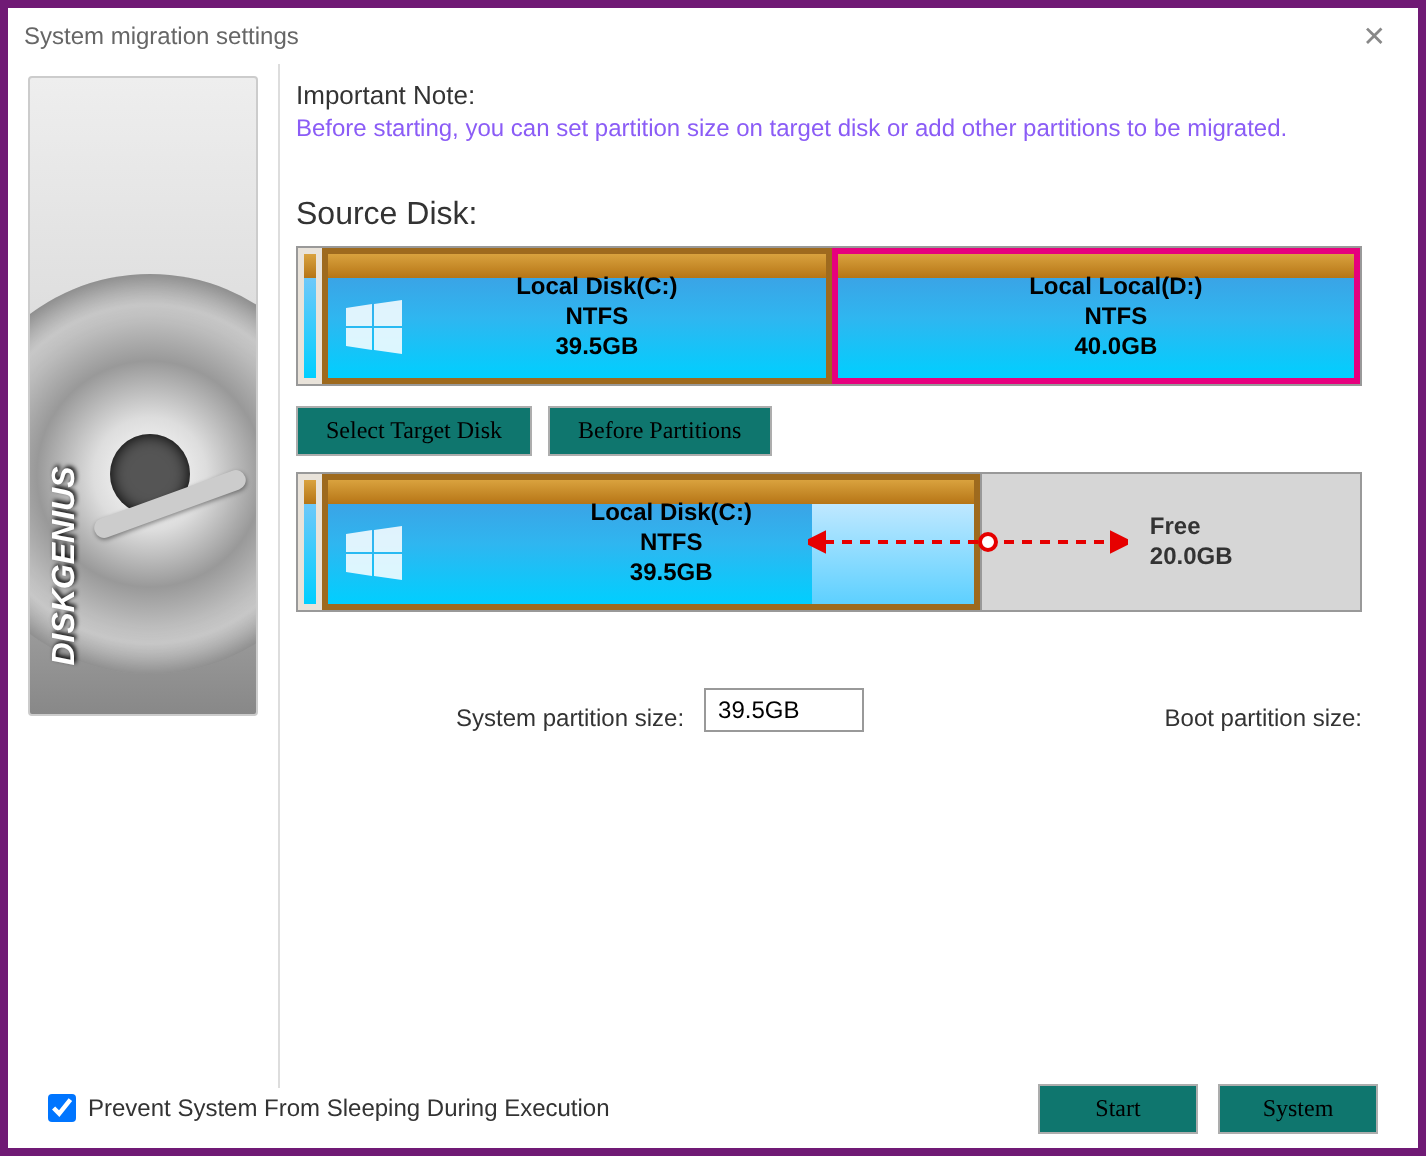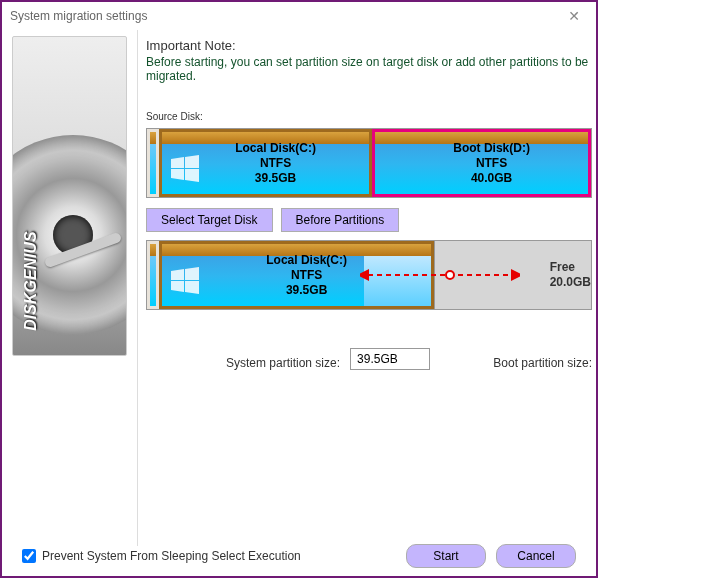--- a/index.html
+++ b/index.html
@@ -1,56 +1,56 @@
 <!DOCTYPE html>
 <html><head>
 <meta charset="utf-8">
 <style>
 * { box-sizing: border-box; margin: 0; padding: 0; }
 body { font-family: "Segoe UI", Tahoma, sans-serif; font-size: 12px; color: #333; background: #fff; }
-.window { width: 598px; height: 578px; border: 2px solid #701a75; position: relative; background: #fff; }
+.window { width: 713px; height: 578px; border: 4px solid #701a75; position: relative; background: #fff; }
 .titlebar { height: 28px; display: flex; align-items: center; padding: 0 8px; color: #666; font-size: 12px; }
 .titlebar-spacer { flex: 1; }
 .close-x { font-size: 14px; color: #888; font-weight: 300; padding: 0 8px; cursor: default; }
 .content { display: flex; height: calc(100% - 58px); }
 .sidebar { width: 135px; padding: 6px 6px 6px 10px; }
 .drive-image { width: 115px; height: 320px; background: linear-gradient(180deg, #eee 0%, #ddd 40%, #888 100%); border: 1px solid #ccc; border-radius: 2px; position: relative; overflow: hidden; }
 .platter { position: absolute; left: -40px; bottom: 20px; width: 200px; height: 200px; border-radius: 50%; background: radial-gradient(circle at 50% 50%, #fff 0%, #ddd 20%, #999 40%, #ccc 60%, #777 100%); box-shadow: inset 0 0 20px rgba(0,0,0,0.4); }
 .platter::after { content:""; position:absolute; left:50%; top:50%; width:40px; height:40px; margin:-20px 0 0 -20px; border-radius:50%; background:#555; box-shadow: inset 0 0 8px #000; }
 .arm { position:absolute; left:30px; bottom:100px; width:80px; height:10px; background:#ccc; transform:rotate(-20deg); border-radius:5px; box-shadow:0 1px 2px rgba(0,0,0,0.4); }
 .brand { position:absolute; left:50%; bottom:10px; transform:translateX(-50%) rotate(-90deg); transform-origin:center; color:#fff; font-weight:bold; font-style:italic; font-size:16px; white-space:nowrap; text-shadow:1px 1px 2px #000; left:18px; bottom:65px; }
-.main { flex: 1; padding: 8px 4px 8px 8px; border-left: 1px solid #ddd; }
+.main { flex: 1; padding: 8px 28px 8px 8px; border-left: 1px solid #ddd; }
 .note-title { font-size: 13px; margin-bottom: 2px; }
-.note-body { font-size: 12px; color: #14532d; margin-bottom: 28px; }
-.row-label { display: flex; align-items: center; margin-bottom: 6px; font-size: 10px; }
+.note-body { font-size: 12px; color: #8b5cf6; margin-bottom: 28px; }
+.row-label { display: flex; align-items: center; margin-bottom: 6px; font-size: 16px; }
 .row-label .lbl { width: 130px; }
 .diskbar { display:flex; height: 70px; border:1px solid #999; margin-bottom:10px; background:#e9e3da; }
 .partseg { position:relative; border:3px solid transparent; display:flex; align-items:center; justify-content:center; text-align:center; font-size:12px; font-weight:bold; color:#000; }
 .topband { position:absolute; top:0; left:0; right:0; height:12px; background: linear-gradient(180deg, #d9a23e 0%, #b67516 100%); }
 .bluefill { position:absolute; top:12px; left:0; right:0; bottom:0; background: linear-gradient(180deg, #3aa4e6 0%, #2fb6f0 40%, #00cfff 100%); }
 .sliver { flex:0 0 12px; }
 .sliver .topband { background: linear-gradient(180deg,#d9a23e,#b67516); }
 .sliver .bluefill { background: linear-gradient(180deg,#6ec8f9,#00cfff); }
 .seg-content { position:relative; z-index:2; line-height:1.25;margin-left:20px; }
 .winflag { position:absolute; left:4px; top:14px; bottom:2px; width:38px; display:flex; align-items:center; justify-content:center; z-index:3; }
 .winflag svg { width:32px; height:32px; }
 .selected { border:3px solid #e6007e; }
 .free-seg { background:#d6d6d6; border-left:1px solid #999; position:relative; display:flex; align-items:center; justify-content:center; }
 .free-seg .seg-content { font-weight:bold; }
 .mgmt-row { display:flex; align-items:center; margin-bottom:8px; gap:8px; }
-.btn { background:#c4b5fd; border:1px solid #adadad; padding:4px 14px; font-size:12px; font-family:Liberation Sans, sans-serif; cursor:default; min-width:90px; }
+.btn { background:#0f766e; border:1px solid #adadad; padding:4px 14px; font-size:12px; font-family:Liberation Serif, serif; cursor:default; min-width:90px; }
 .target-label { flex:1; font-size:12px; }
 .arrow { position:absolute; top:50%; transform:translateY(-50%); z-index:5; }
 .size-row { display:flex; align-items:flex-end; gap:10px; margin-top:38px; }
 .size-row .spacer { flex:1; }
 .size-lbl { font-size:12px; }
 .size-input { width:80px; padding:3px 6px; border:1px solid #999; font-family:inherit; font-size:12px; }
 .footer { position:absolute; left:0; right:0; bottom:0; height:40px; display:flex; align-items:center; padding:0 20px; gap:10px; }
 .footer .spacer { flex:1; }
-.footer .btn { min-width:80px; padding:4px 20px;border-radius:10px; }
+.footer .btn { min-width:80px; padding:4px 20px; }
 .chk { display:flex; align-items:center; gap:6px; font-size:12px; }
 .chk input { width:14px; height:14px; }
 </style>
 </head>
 <body>
 
 <div class="window">
   <div class="titlebar">
     <span>System migration settings</span>
     <div class="titlebar-spacer"></div>
@@ -95,21 +95,21 @@
           <div class="seg-content">
             <div>Local Disk(C:)</div>
             <div>NTFS</div>
             <div>39.5GB</div>
           </div>
         </div>
         <div class="partseg selected" style="flex:1;">
           <div class="topband"></div>
             <div class="bluefill"></div>
           <div class="seg-content">
-            <div>Boot Disk(D:)</div>
+            <div>Local Local(D:)</div>
             <div>NTFS</div>
             <div>40.0GB</div>
           </div>
         </div>
       </div>
 
       <div class="mgmt-row">
         <button class="btn">Select Target Disk</button>
         <button class="btn">Before Partitions</button>
       </div>
@@ -132,21 +132,21 @@
                   <polygon points="16,16 30,16 30,29 16,27"></polygon>
                 </g>
               </svg>
           </div>
           <div class="seg-content">
             <div>Local Disk(C:)</div>
             <div>NTFS</div>
             <div>39.5GB</div>
           </div>
         </div>
-        <div class="free-seg" style="flex:1;justify-content:flex-end;">
+        <div class="free-seg" style="flex:1;">
           <div class="seg-content">
             <div>Free</div>
             <div>20.0GB</div>
           </div>
         </div>
         <svg class="arrow" style="left:48%; width:160px; height:16px;" viewBox="0 0 160 16">
           <defs>
               <marker id="ah" viewBox="0 0 10 10" refX="1" refY="5" markerWidth="6" markerHeight="6" orient="auto">
                 <path d="M0,0 L10,5 L0,10 z" fill="#e60000"></path>
               </marker>
@@ -165,19 +165,19 @@
         <input class="size-input" value="39.5GB" style="">
         <div class="spacer"></div>
         <span class="size-lbl">Boot partition size:</span>
       </div>
     </div>
   </div>
 
   <div class="footer">
     <label class="chk">
       <input type="checkbox" checked="" style="">
-      <span>Prevent System From Sleeping Select Execution</span>
+      <span>Prevent System From Sleeping During Execution</span>
     </label>
     <div class="spacer"></div>
     <button class="btn">Start</button>
-    <button class="btn">Cancel</button>
+    <button class="btn">System</button>
   </div>
 </div>
 
 </body></html>

